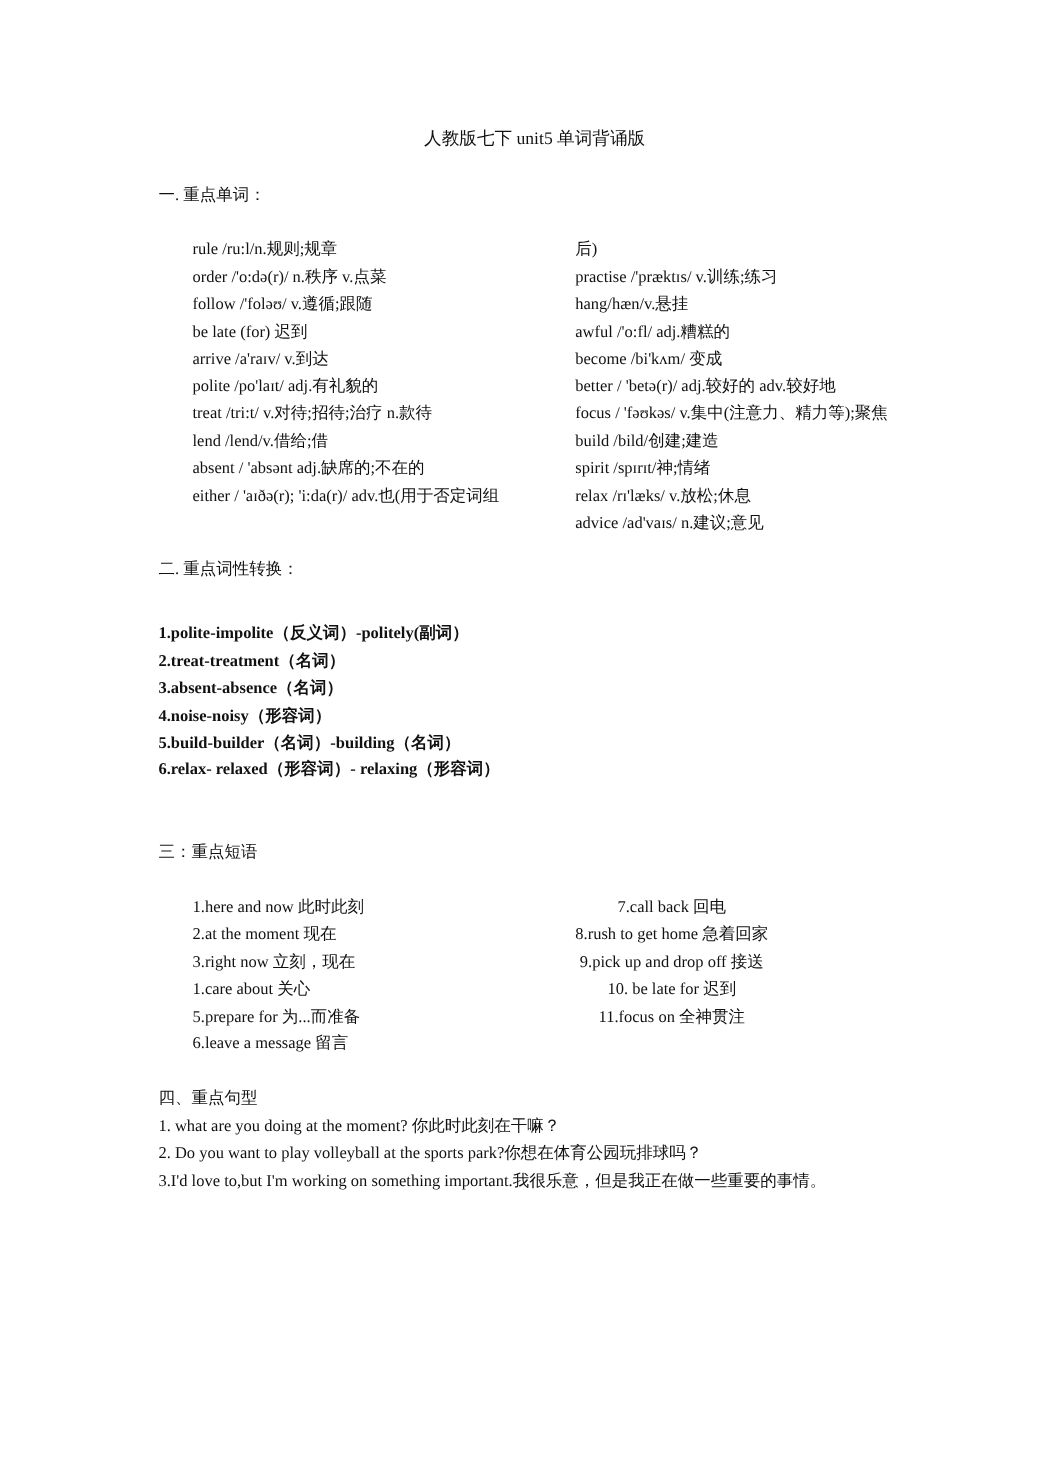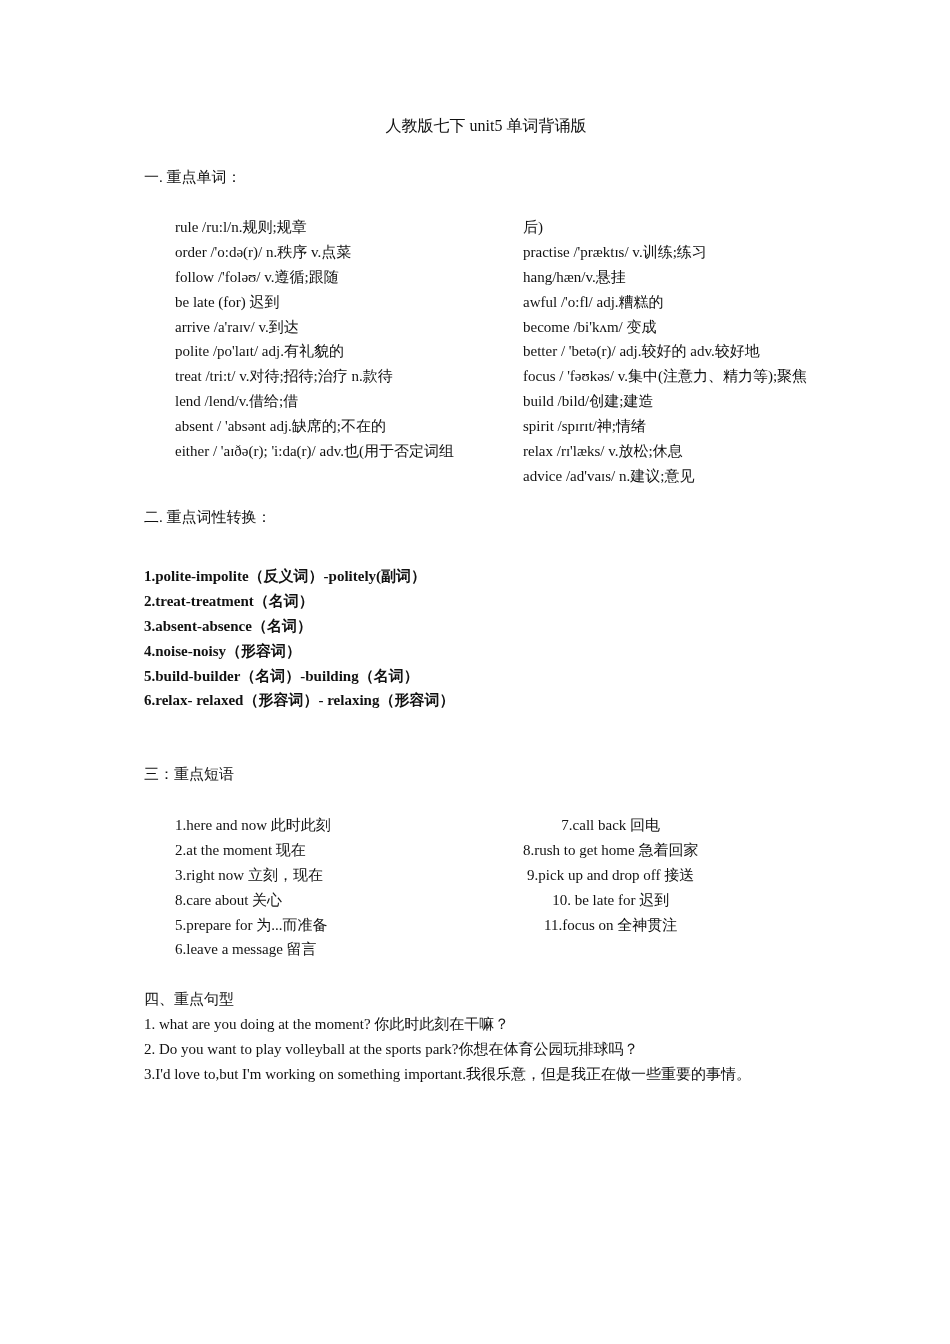--- a/index.html
+++ b/index.html
@@ -57,21 +57,21 @@
   <div class="line">4.noise-noisy（形容词）</div>
   <div class="line">5.build-builder（名词）-building（名词）</div>
   <div class="line">6.relax- relaxed（形容词）- relaxing（形容词）</div>
 </div>
 
 <div class="section-head" style="top:765px;">三：重点短语</div>
 <div class="col" style="top:813px; left:144px;">
   <div class="line">1.here and now 此时此刻</div>
   <div class="line">2.at the moment  现在</div>
   <div class="line">3.right now  立刻，现在</div>
-  <div class="line">8.care about 关心</div>
+  <div class="line">1.care about 关心</div>
   <div class="line">5.prepare for  为...而准备</div>
   <div class="line">6.leave a message 留言</div>
 </div>
 <div class="col" style="top:813px; left:492px;text-align:center;">
   <div class="line">7.call back  回电</div>
   <div class="line">8.rush to get home 急着回家</div>
   <div class="line">9.pick up and drop off  接送</div>
   <div class="line">10. be late for  迟到</div>
   <div class="line">11.focus on  全神贯注</div>
 </div>

